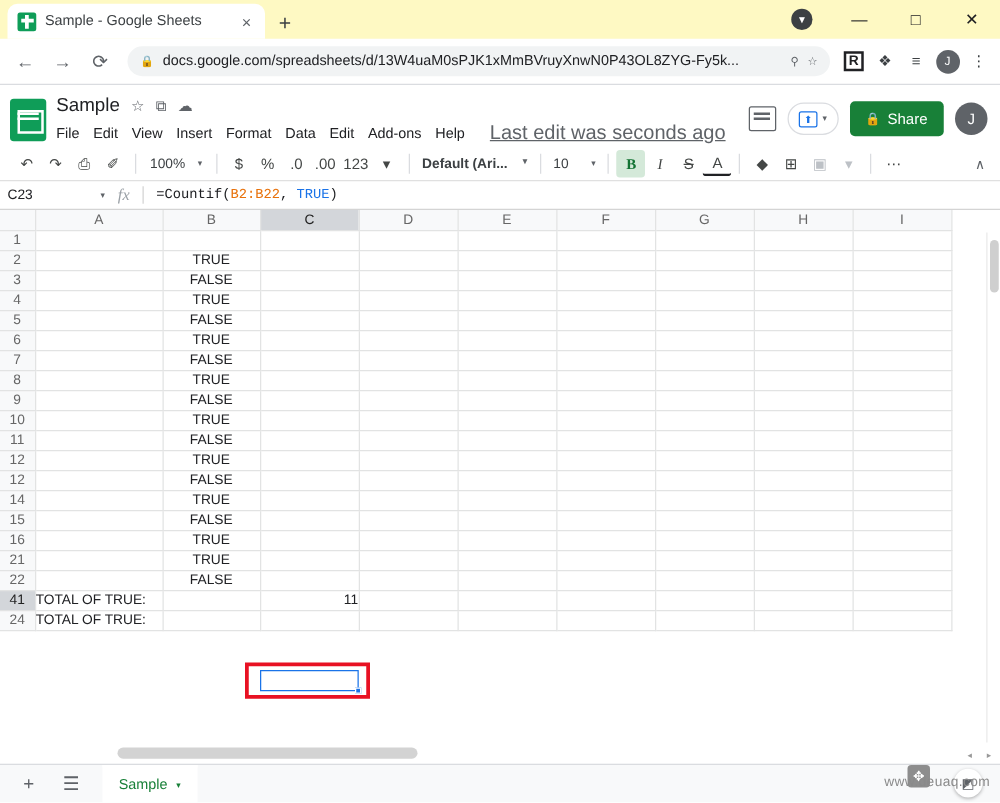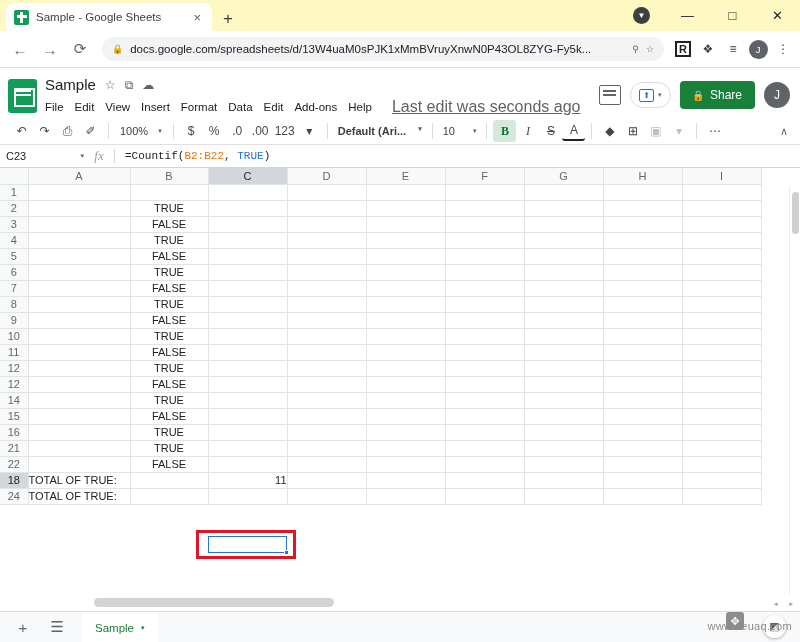--- a/index.html
+++ b/index.html
@@ -570,21 +570,21 @@
           <td class="cell c-center">FALSE</td>
           <td class="cell c-right c-bold"></td>
           <td class="cell"></td>
           <td class="cell"></td>
           <td class="cell"></td>
           <td class="cell"></td>
           <td class="cell"></td>
           <td class="cell"></td>
         </tr>
         <tr>
-          <td class="rowhead sel">18</td>
+          <td class="rowhead sel">41</td>
           <td class="cell c-bold">TOTAL OF TRUE:</td>
           <td class="cell c-center"></td>
           <td class="cell c-right c-bold">11</td>
           <td class="cell"></td>
           <td class="cell"></td>
           <td class="cell"></td>
           <td class="cell"></td>
           <td class="cell"></td>
           <td class="cell"></td>
         </tr>

